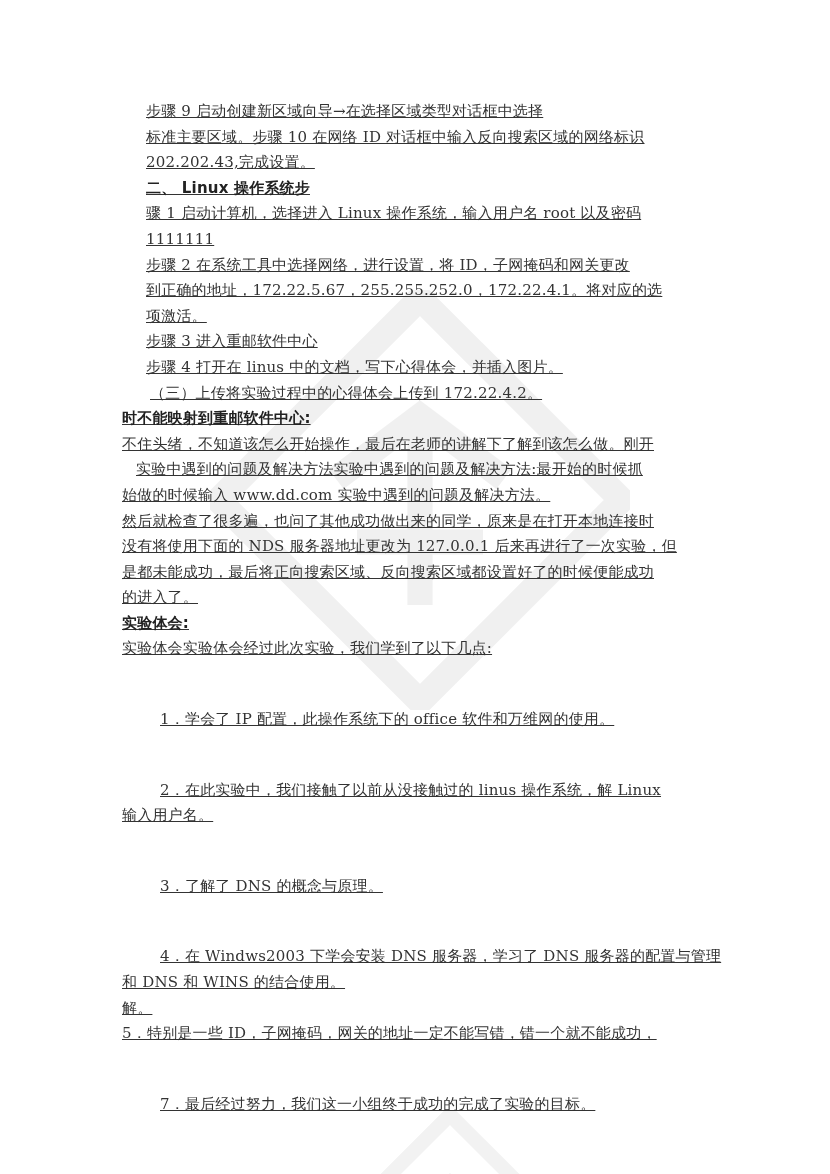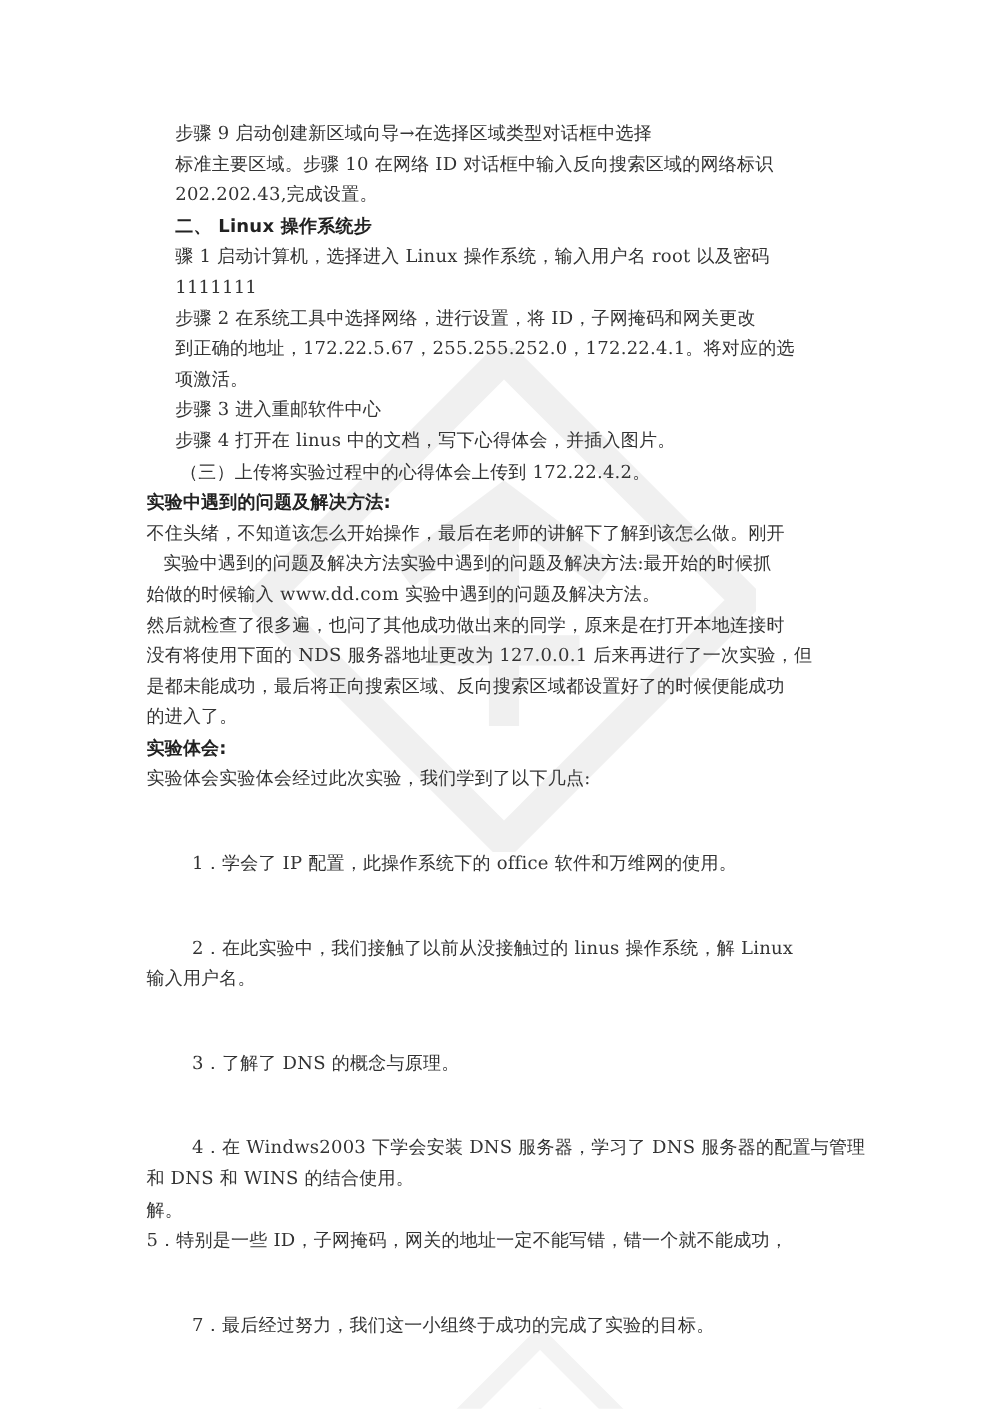--- a/index.html
+++ b/index.html
@@ -38,20 +38,21 @@
       width: 240px;
       height: 240px;
       pointer-events: none;
       opacity: 0.10;
     }
     .content {
       position: absolute;
       left: 122px;
       top: 99px;
       width: 590px;
+      text-decoration: underline;
     }
     .line {
       font-size: 15px;
       line-height: 25.6px;
       white-space: nowrap;
       letter-spacing: 0.2px;
     }
     .ind1 { padding-left: 38px; }
     .ind0 { padding-left: 0; }
     .indb { padding-left: 14px; }
@@ -93,21 +94,21 @@
     <div class="line" style="padding-left:24px">骤 1 启动计算机，选择进入 Linux 操作系统，输入用户名 root 以及密码</div>
     <div class="line" style="padding-left:24px">1111111</div>
     <div class="line" style="padding-left:24px">步骤 2 在系统工具中选择网络，进行设置，将 ID，子网掩码和网关更改</div>
     <div class="line" style="padding-left:24px">到正确的地址，172.22.5.67，255.255.252.0，172.22.4.1。将对应的选</div>
     <div class="line" style="padding-left:24px">项激活。</div>
     <div class="line" style="padding-left:24px">步骤 3 进入重邮软件中心</div>
     <div class="line" style="padding-left:24px">步骤 4 打开在 linus 中的文档，写下心得体会，并插入图片。</div>
 
     <div class="line" style="padding-left:28px">（三）上传将实验过程中的心得体会上传到 172.22.4.2。</div>
 
-    <div class="line heading">实验中遇到的问题及解决方法:</div>
+    <div class="line heading">时不能映射到重邮软件中心:</div>
     <div class="line ind0">不住头绪，不知道该怎么开始操作，最后在老师的讲解下了解到该怎么做。刚开</div>
     <div class="line indb">实验中遇到的问题及解决方法实验中遇到的问题及解决方法:最开始的时候抓</div>
     <div class="line ind0">始做的时候输入 www.dd.com 实验中遇到的问题及解决方法。</div>
     <div class="line ind0">然后就检查了很多遍，也问了其他成功做出来的同学，原来是在打开本地连接时</div>
     <div class="line ind0">没有将使用下面的 NDS 服务器地址更改为 127.0.0.1 后来再进行了一次实验，但</div>
     <div class="line ind0">是都未能成功，最后将正向搜索区域、反向搜索区域都设置好了的时候便能成功</div>
     <div class="line ind0">的进入了。</div>
 
     <div class="line heading">实验体会:</div>
     <div class="line ind0">实验体会实验体会经过此次实验，我们学到了以下几点:</div>

